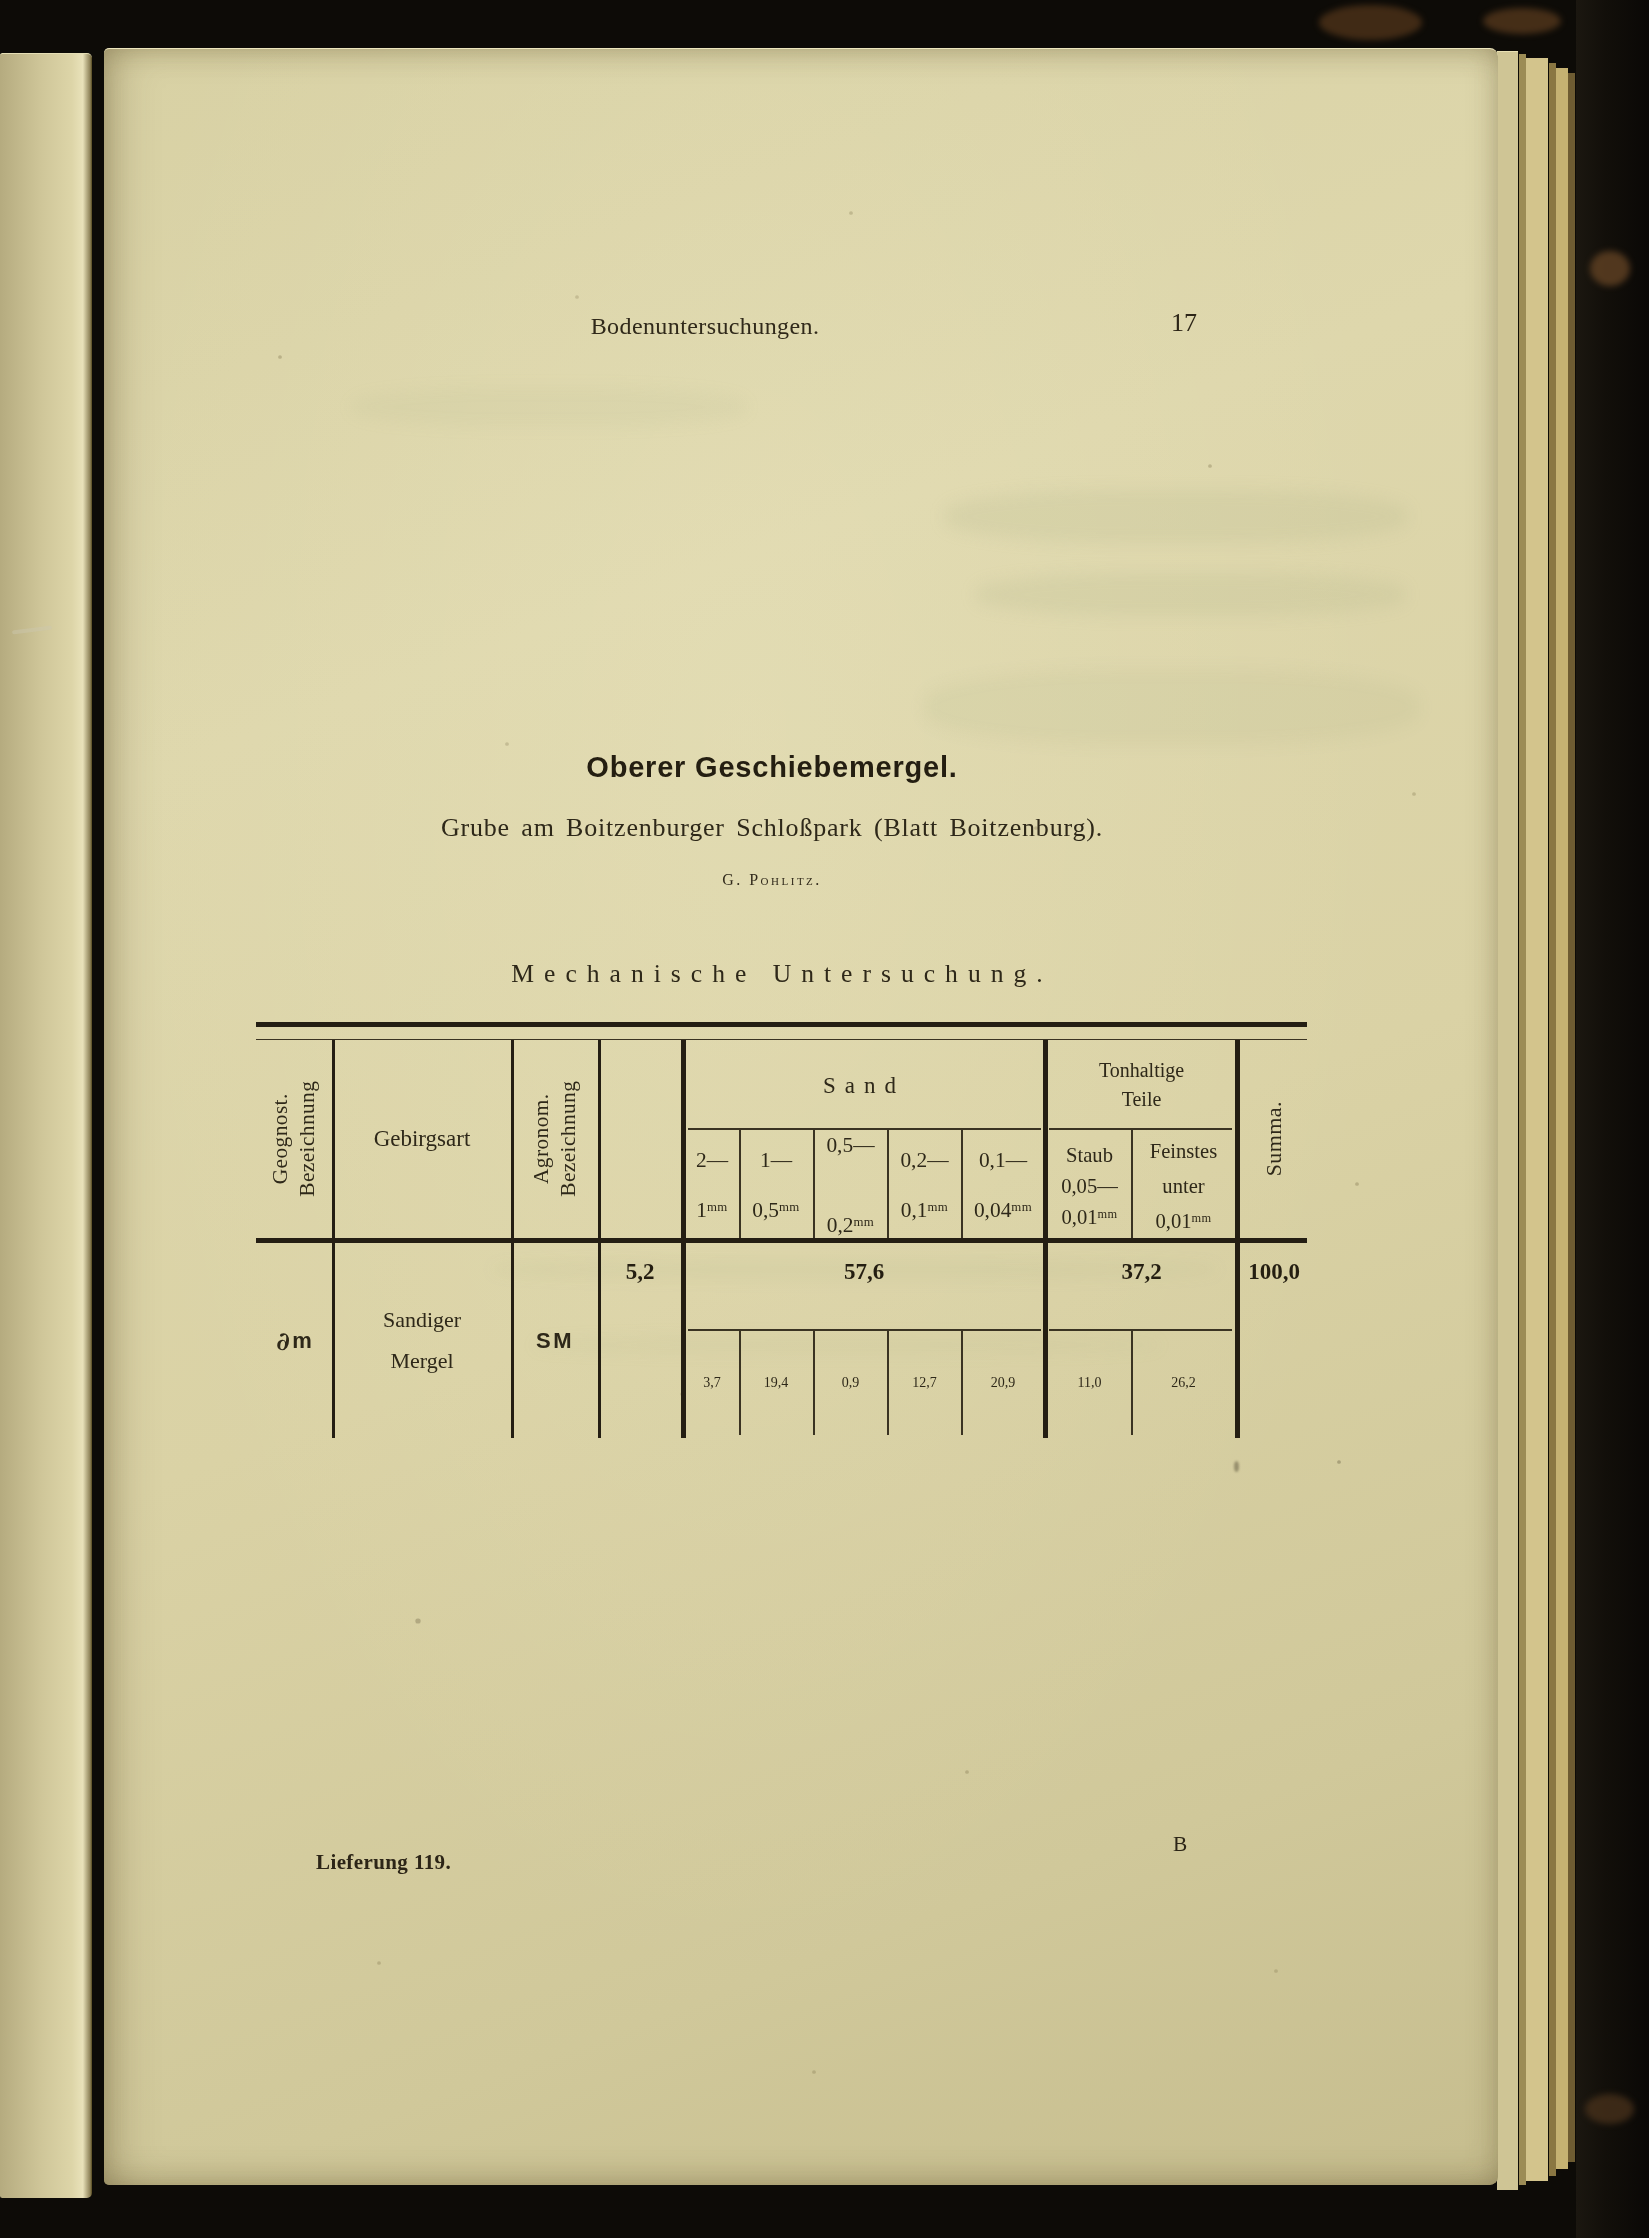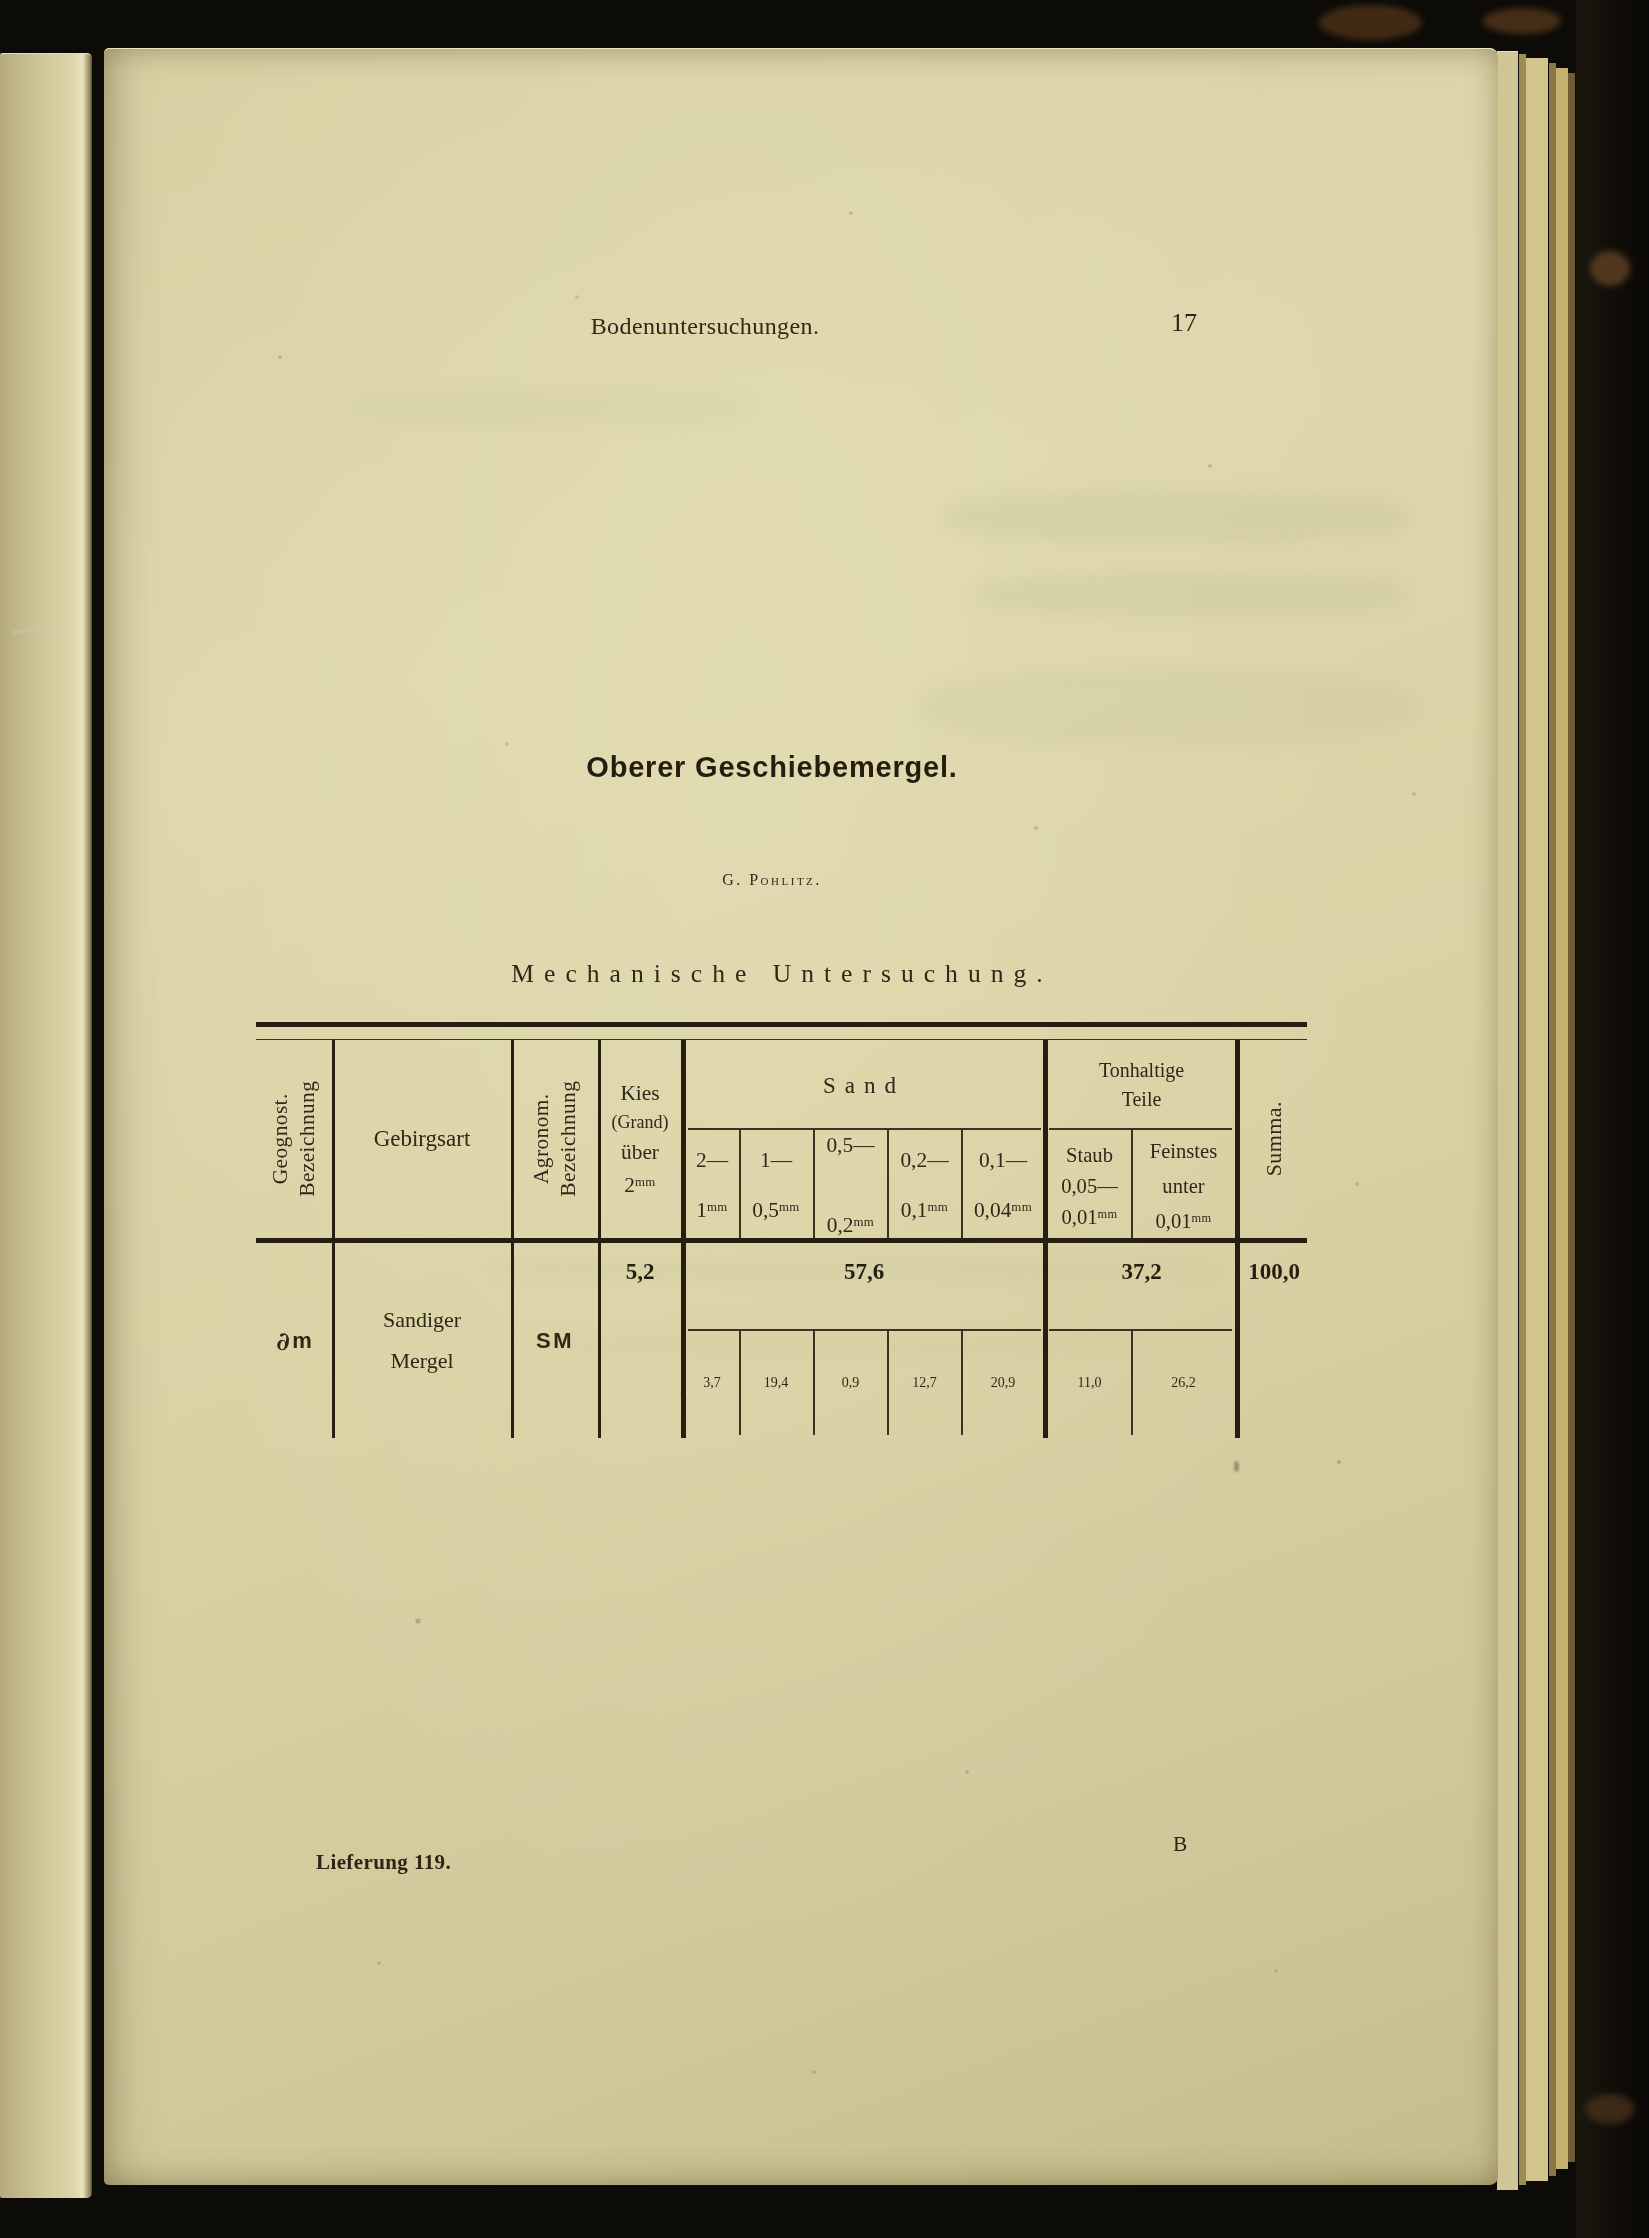--- a/index.html
+++ b/index.html
@@ -117,20 +117,21 @@
   <div class="stain" style="left:247px;top:338px;width:396px;height:40px;opacity:.6;"></div>
   <div class="stain" style="left:388px;top:1210px;width:726px;height:21.4px;opacity:.7;"></div>
   <div class="stain" style="left:429px;top:1286px;width:627px;height:20px;opacity:.55;"></div>
   <div class="specks"></div>
   <div class="stray-mark" style="left:1130px;top:1412px;width:5px;height:10.7px;"></div>
 
   <div class="abs center running-header" style="left:601px;top:264px;">Bodenuntersuchungen.</div>
   <div class="abs page-num" style="left:1067px;top:259px;">17</div>
 
   <div class="abs center doc-title" style="left:668px;top:702px;">Oberer Geschiebemergel.</div>
+  <div class="abs center doc-subtitle" style="left:668px;top:764px;">Grube am Boitzenburger Schloßpark (Blatt Boitzenburg).</div>
   <div class="abs center doc-author" style="left:668px;top:822px;">G. Pohlitz.</div>
   <div class="abs center section-heading" style="left:678px;top:910px;">Mechanische Untersuchung.</div>
 
   <div class="mtable">
 
     <div class="hline" style="left:0;top:0;width:1051px;height:5px;"></div>
     <div class="hline thin" style="left:0;top:16.5px;width:1051px;height:1.6px;"></div>
     <div class="hline" style="left:0;top:216px;width:1051px;height:5px;"></div>
     <div class="hline thin" style="left:432px;top:106px;width:353px;height:1.6px;"></div>
     <div class="hline thin" style="left:793px;top:106px;width:183px;height:1.6px;"></div>
@@ -167,28 +168,20 @@
       <span>Gebirgsart</span>
     </div>
 
     <div class="cell" style="left:258px;top:18px;width:82px;height:198px;">
       <div class="rot">
         <div>Agronom.</div>
         <div>Bezeichnung</div>
       </div>
     </div>
 
-    <div class="cell colcell" style="left:345px;top:18px;width:78px;height:198px;">
-      <div class="kies-line">Kies</div>
-      <div class="kies-line small-paren">(Grand)</div>
-      <div class="kies-line">über</div>
-      <div class="kies-line">
-        <span>2</span><sup class="mm">mm</sup>
-      </div>
-    </div>
 
     <div class="cell" style="left:430px;top:37px;width:356px;height:54px;">
       <span class="sand-label">Sand</span>
     </div>
 
     <div class="cell colcell sub-head" style="left:430px;top:115px;width:52px;height:97px;">
       <div>2—</div>
       <div><span>1</span><sup class="mm">mm</sup></div>
     </div>
     <div class="cell colcell sub-head" style="left:486px;top:115px;width:68px;height:97px;">

